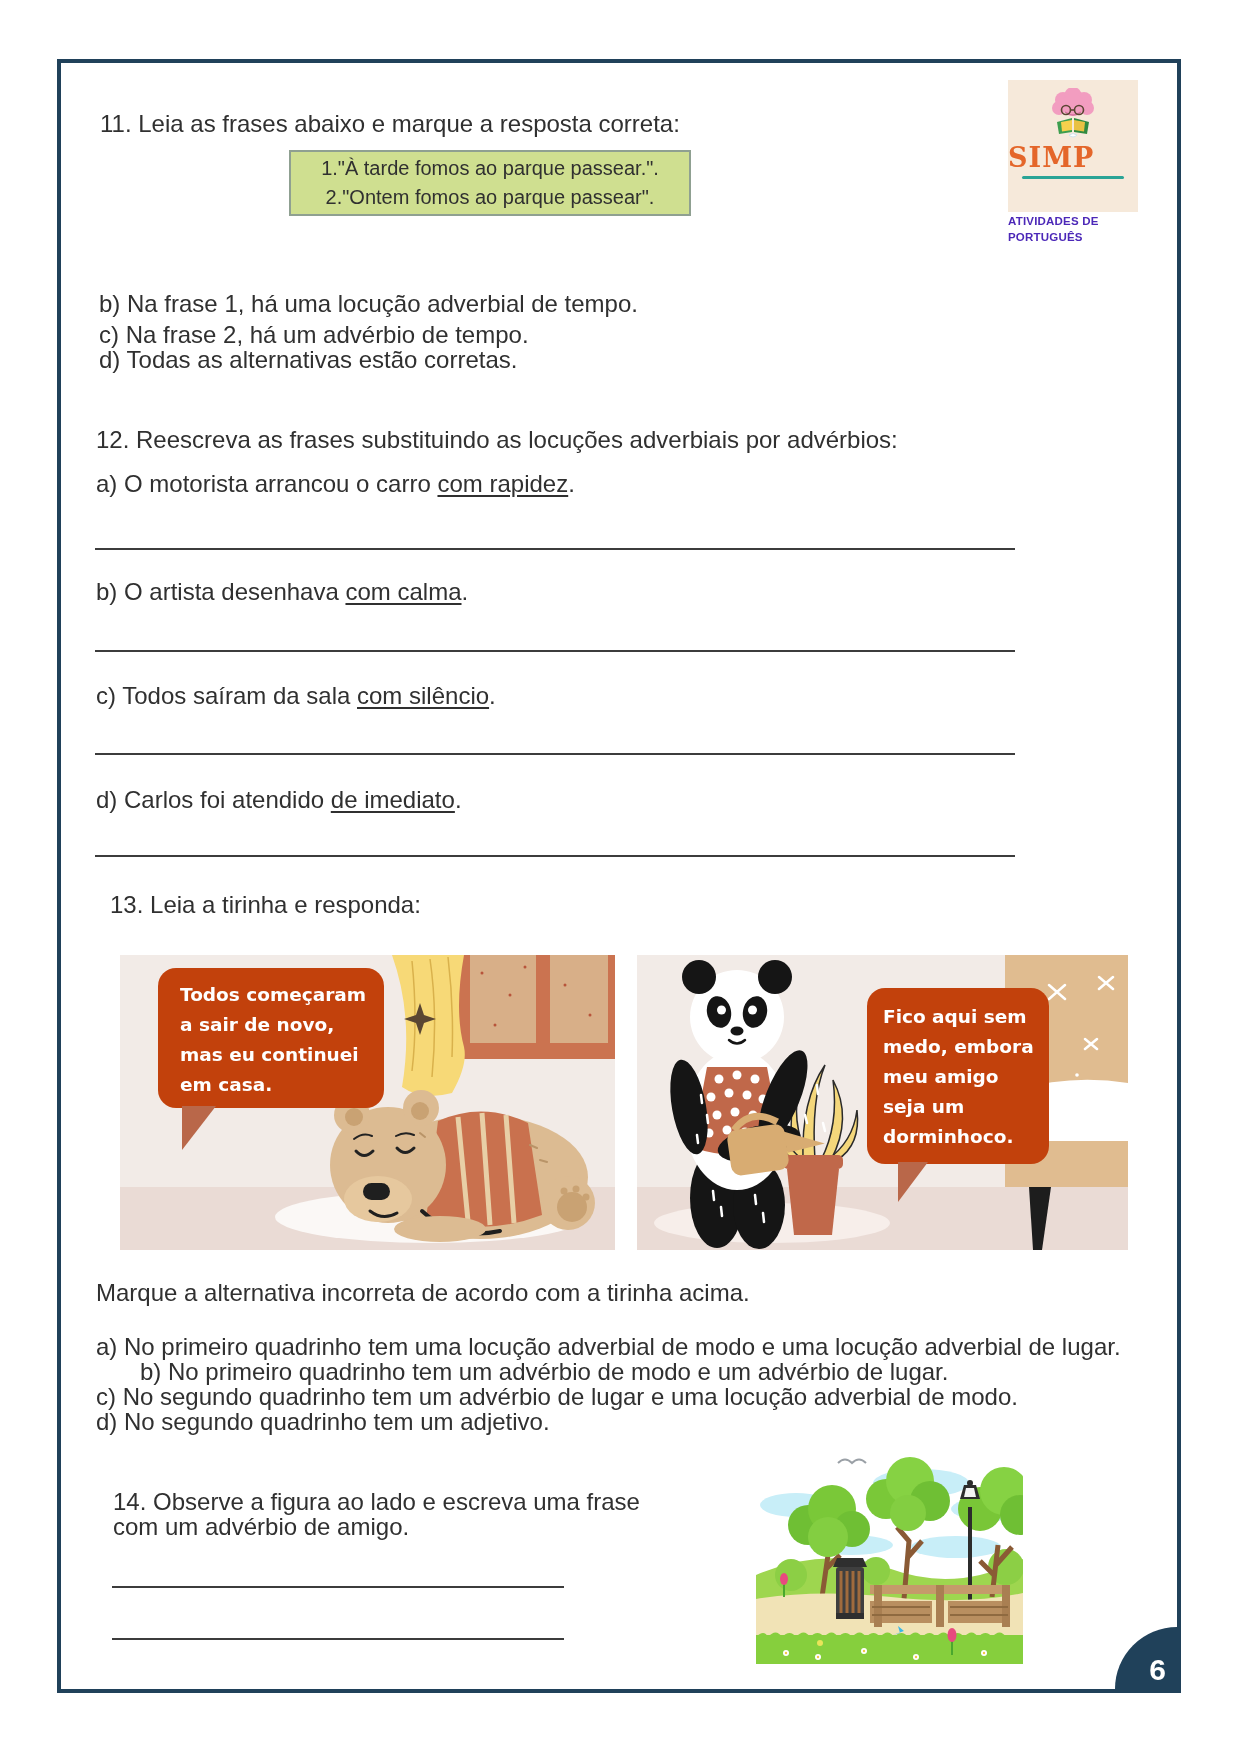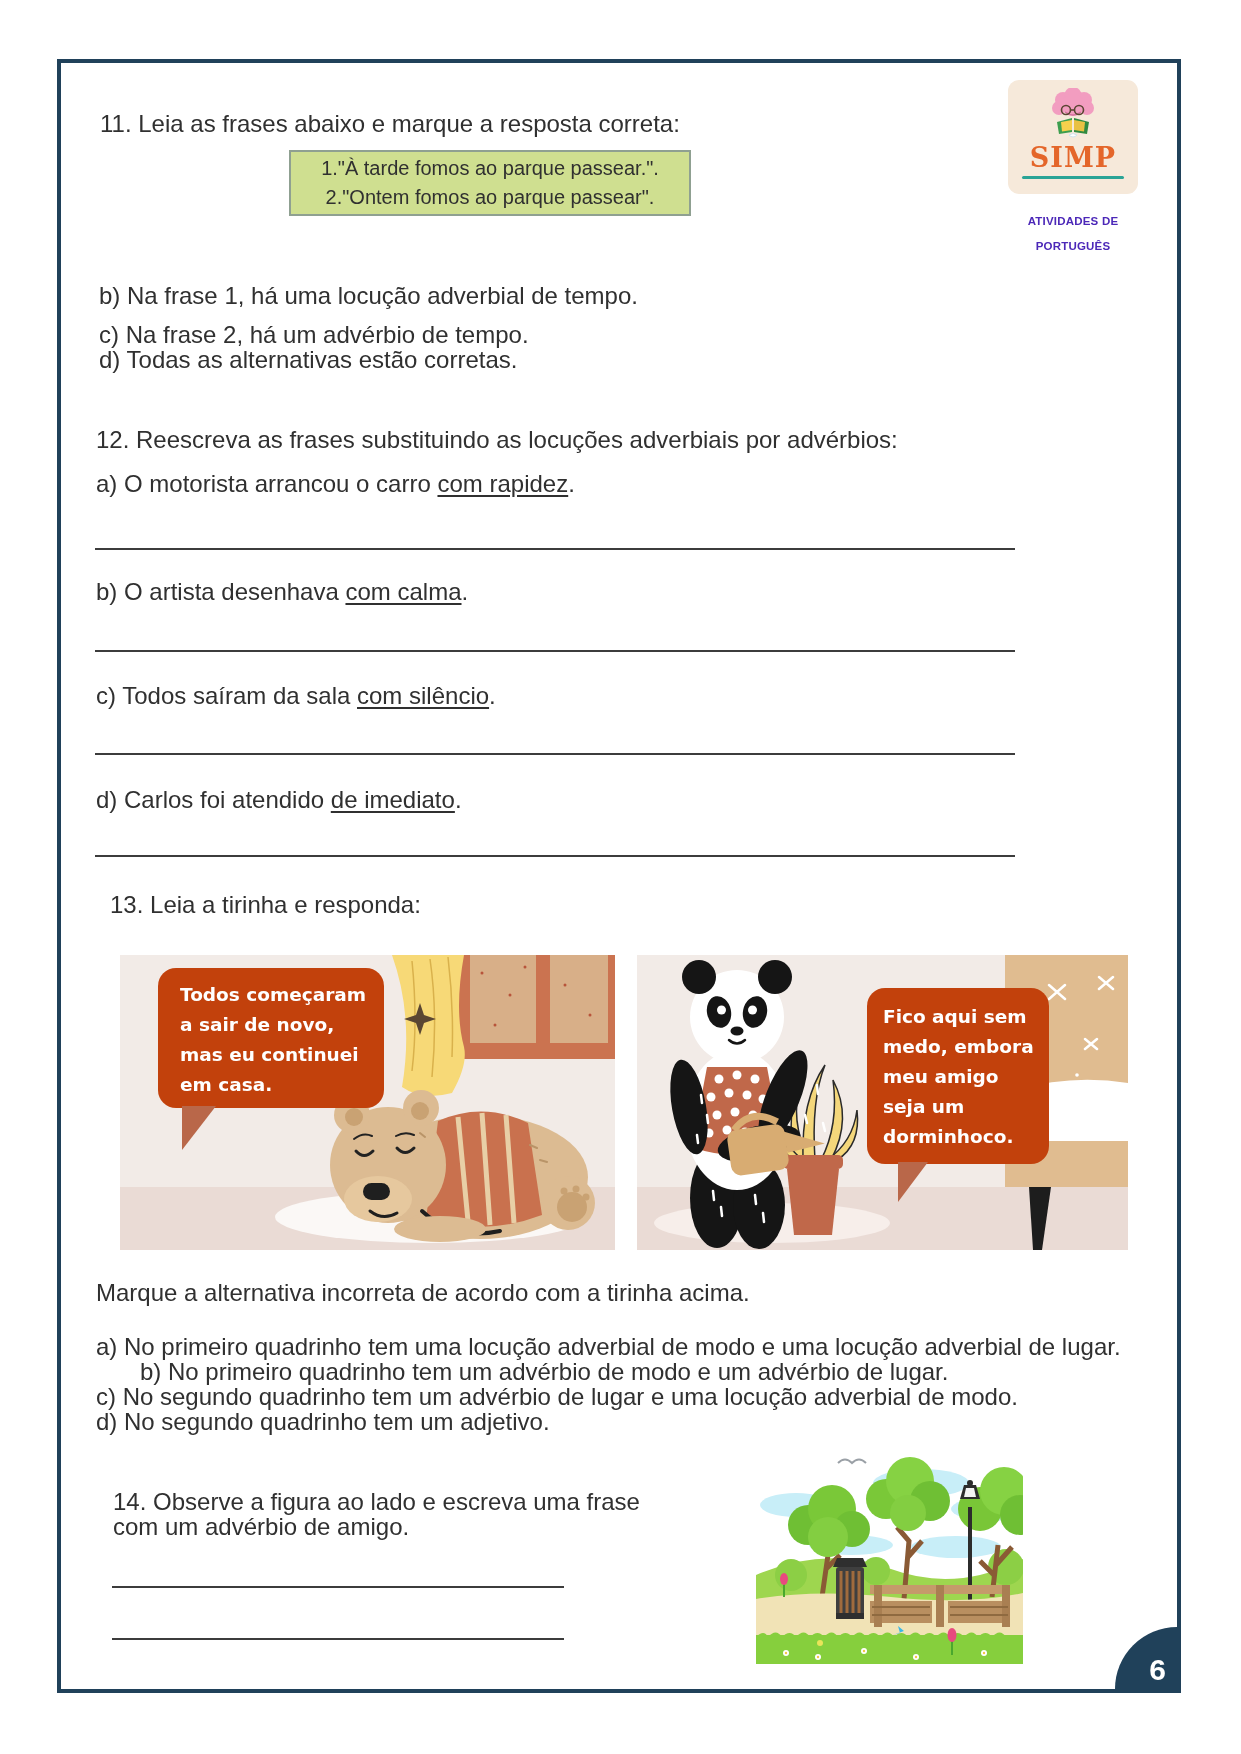--- a/index.html
+++ b/index.html
@@ -9,28 +9,28 @@
         border:4px solid #20415a;box-sizing:border-box;}
   .tline{position:absolute;font-size:24px;white-space:nowrap;line-height:24px;}
   .ul{text-decoration:underline;text-underline-offset:3px;}
   .answer-line{position:absolute;border-bottom:2px solid #3c3c3c;height:0;}
   
   .qbox{position:absolute;left:289px;top:150px;width:402px;height:66px;background:#cfdf90;
         border:2px solid #8fa091;box-sizing:border-box;text-align:center;
         display:flex;flex-direction:column;justify-content:center;gap:2px;}
   .qbox span{font-size:20px;line-height:27px;display:block;}
   
-  .logo{position:absolute;left:1008px;top:80px;width:130px;height:114px;background:#f6e9da;
-        text-align:center;border-radius:11px;}
+  .logo{position:absolute;left:1008px;top:80px;width:130px;height:132px;background:#f6e9da;
+        }
   .logo .mascot{position:absolute;left:41px;top:8px;}
   .logo .brand{position:absolute;left:0;top:62px;width:100%;font-family:"DejaVu Serif",serif;
         font-weight:bold;font-size:27px;letter-spacing:1px;color:#e4662a;}
   .logo .rule{position:absolute;left:14px;top:96px;width:102px;height:3px;background:#2aa496;border-radius:2px;}
   .logo .sub{position:absolute;left:0;width:100%;font-size:11.5px;font-weight:bold;color:#4c28b8;letter-spacing:0.2px;margin-top:32px;}
-  .logo .sub1{top:103px;} .logo .sub2{top:128px;}
+  .logo .sub1{top:103px;} .logo .sub2{top:119px;}
   
   .panel{position:absolute;top:955px;height:295px;}
   .panel svg{display:block;}
   .bubble{position:absolute;background:#c2410c;border-radius:18px;color:#ffffff;
         font-family:"DejaVu Sans",sans-serif;font-weight:bold;}
   .bubble .bline{display:block;font-size:18.5px;line-height:30px;}
   .b1{left:158px;top:968px;width:226px;height:140px;padding:12px 0 0 22px;box-sizing:border-box;}
   .b2{left:867px;top:988px;width:182px;height:176px;padding:14px 0 0 16px;box-sizing:border-box;}
   .tail{position:absolute;width:0;height:0;}
   .tail1{left:182px;top:1106px;border-top:44px solid #b96749;border-right:34px solid transparent;}
@@ -69,21 +69,21 @@
     <div class="rule"></div>
     <div class="sub sub1">ATIVIDADES DE</div>
     <div class="sub sub2">PORTUGUÊS</div>
   </div>
 
   <div class="tline" style="left:100px;top:112px;">11. Leia as frases abaixo e marque a resposta correta:</div>
   <div class="qbox">
     <span>1."À tarde fomos ao parque passear.".</span>
     <span>2."Ontem fomos ao parque passear".</span>
   </div>
-  <div class="tline" style="left:99px;top:284px;">b) Na frase 1, há uma locução adverbial de tempo.</div>
+  <div class="tline" style="left:99px;top:292px;">b) Na frase 1, há uma locução adverbial de tempo.</div>
   <div class="tline" style="left:99px;top:323px;">c) Na frase 2, há um advérbio de tempo.</div>
   <div class="tline" style="left:99px;top:348px;">d) Todas as alternativas estão corretas.</div>
 
   <div class="tline" style="left:96px;top:428px;">12. Reescreva as frases substituindo as locuções adverbiais por advérbios:</div>
 
   <div class="tline" style="left:96px;top:472px;">
     <span>a) O motorista arrancou o carro </span><span class="ul">com rapidez</span><span>.</span>
   </div>
   <div class="answer-line" style="left:95px;top:548px;width:920px;"></div>
 

